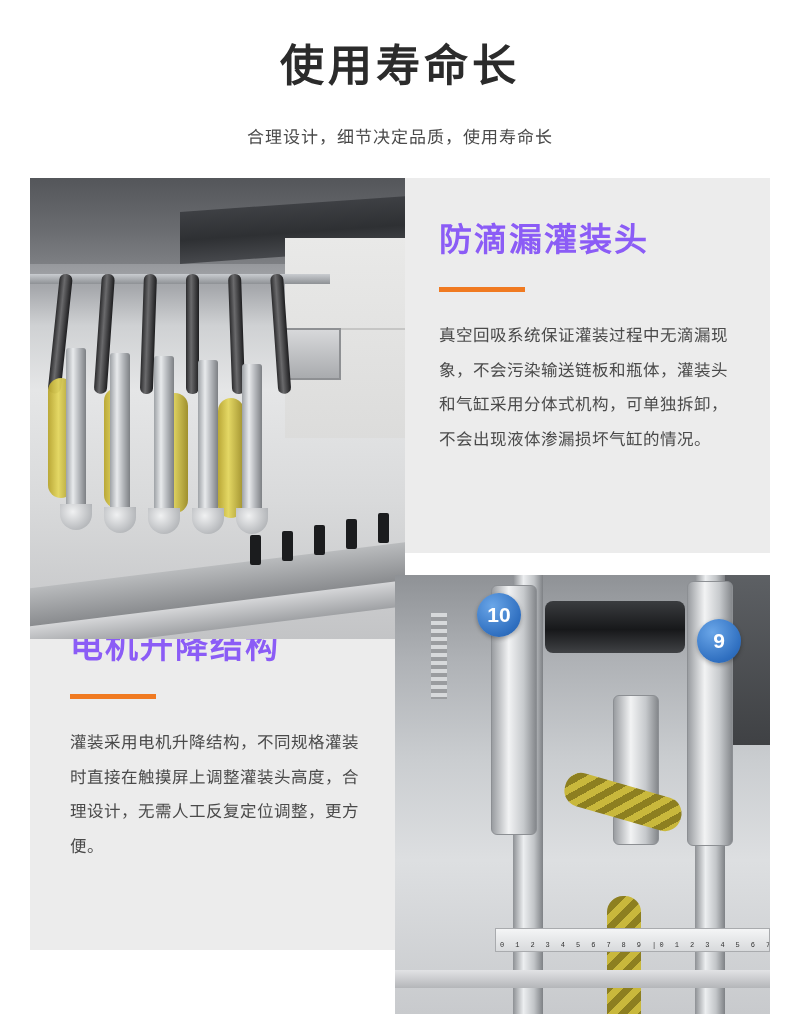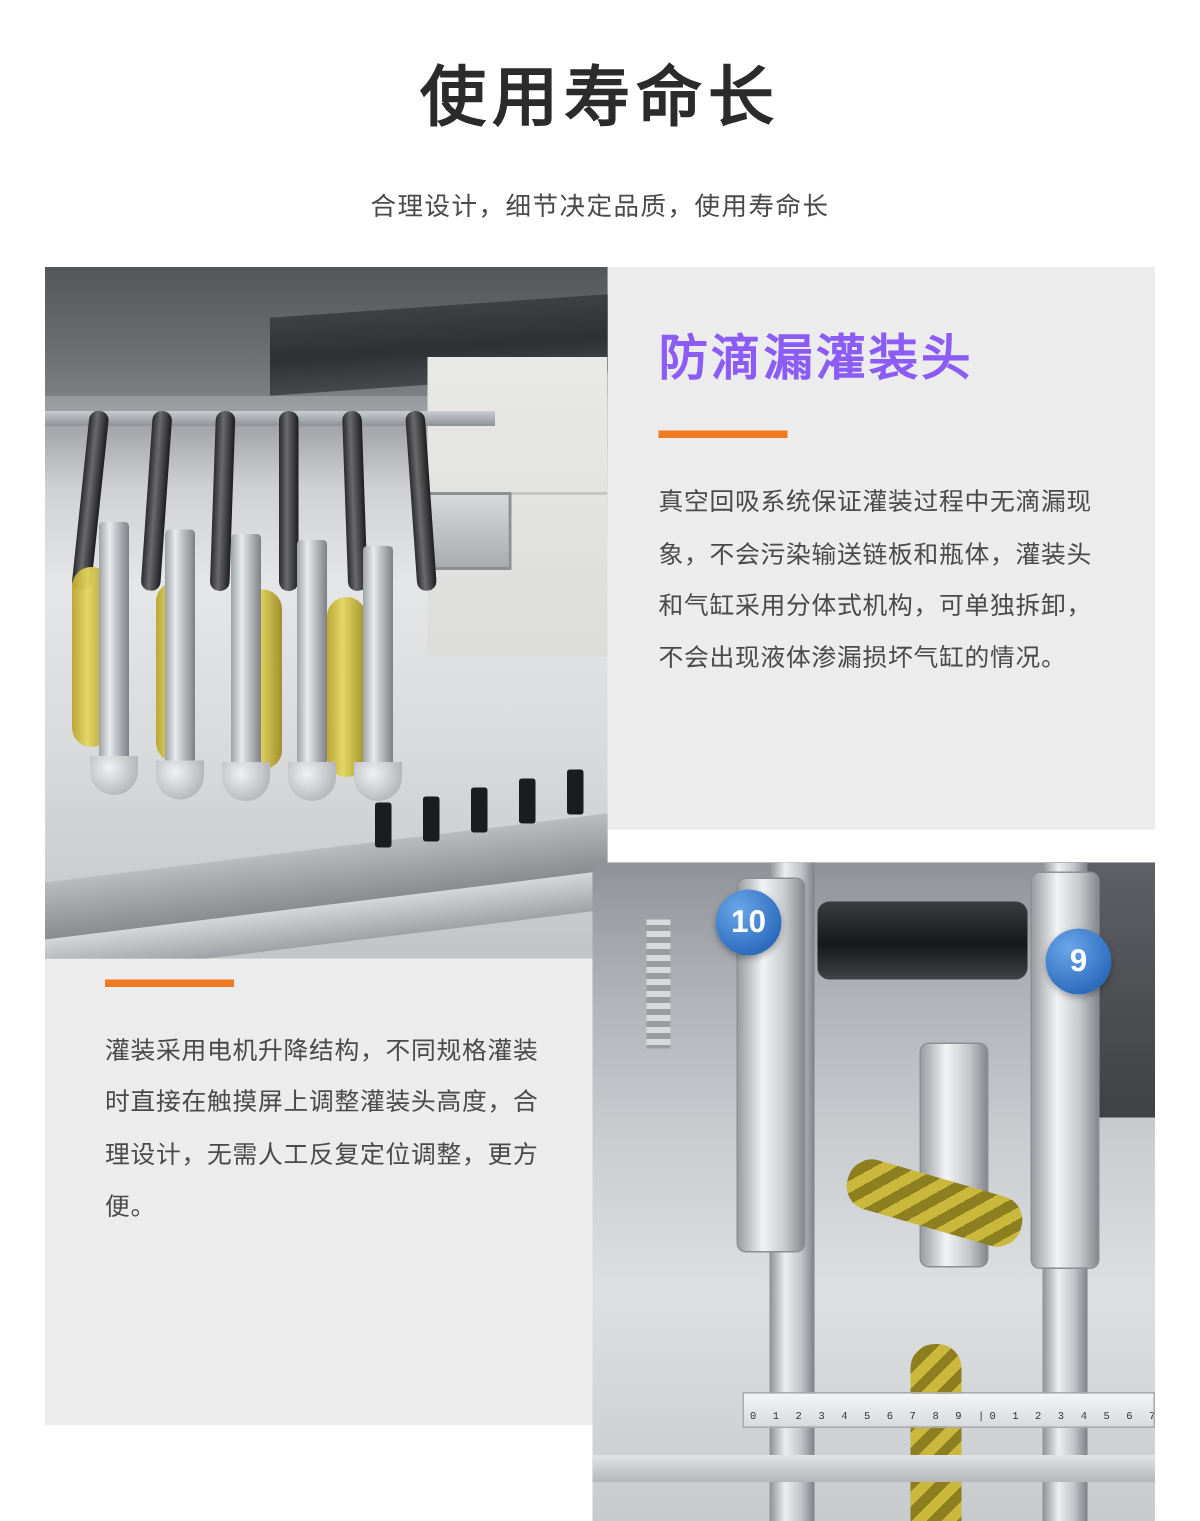--- a/index.html
+++ b/index.html
@@ -257,20 +257,21 @@
     <div class="text-panel">
       <div class="panel-title">防滴漏灌装头</div>
       <div class="panel-rule"></div>
       <div class="panel-body">真空回吸系统保证灌装过程中无滴漏现象，不会污染输送链板和瓶体，灌装头和气缸采用分体式机构，可单独拆卸，不会出现液体渗漏损坏气缸的情况。</div>
     </div>
   </div>
 
   <div class="section section-2">
 
     <div class="text-panel left-pad">
+      <div class="panel-title">电机升降结构</div>
       <div class="panel-rule"></div>
       <div class="panel-body">灌装采用电机升降结构，不同规格灌装时直接在触摸屏上调整灌装头高度，合理设计，无需人工反复定位调整，更方便。</div>
     </div>
 
     <div class="photo ph2">
       <div class="darkbg"></div>
 
       <div class="col" style="left:118px;"></div>
       <div class="col" style="left:300px;"></div>
 

